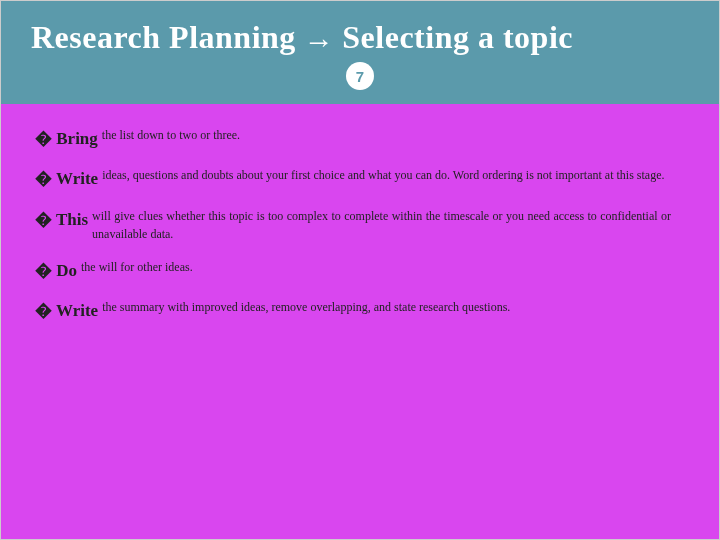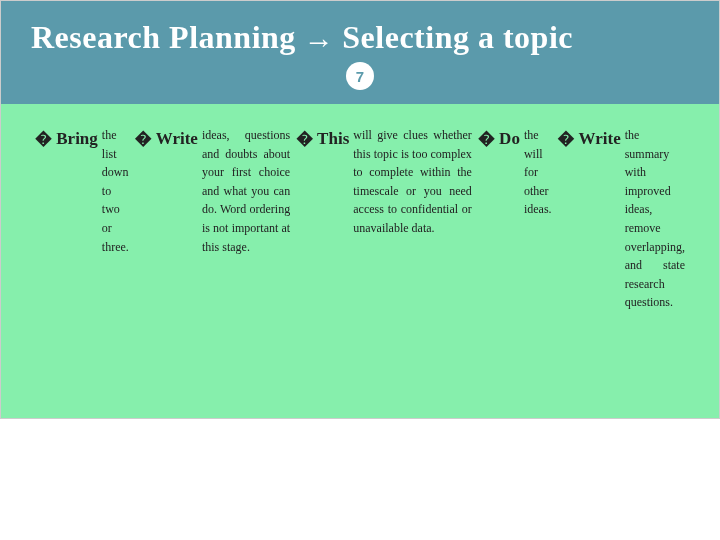--- a/index.html
+++ b/index.html
@@ -11,22 +11,22 @@
     body {
       width: 720px;
       height: 540px;
       background: #fff;
       font-family: Georgia, 'Times New Roman', serif;
       overflow: hidden;
     }
 
     .slide {
       width: 720px;
-      height: 419px;
-      background: #86efac;
+      height: 540px;
+      background: #d946ef;
       display: flex;
       flex-direction: column;
       border: 1px solid #ccc;
     }
 
     .header {
       background: #5b9aab;
       padding: 18px 30px 14px 30px;
       display: flex;
       flex-direction: column;
@@ -62,24 +62,25 @@
       height: 28px;
       display: flex;
       align-items: center;
       justify-content: center;
       font-size: 15px;
       font-weight: bold;
       font-family: Arial, sans-serif;
     }
 
     .content {
-      padding: 22px 34px 18px 34px;
+      padding: 22px 48px 18px 34px;
       flex: 1;
       display: flex;
-      gap: 6px;
+      flex-direction: column;
+      gap: 14px;
     }
 
     .bullet {
       display: flex;
       flex-direction: row;
       align-items: flex-start;
       font-size: 17px;
       color: #222;
       line-height: 1.55;
     }

